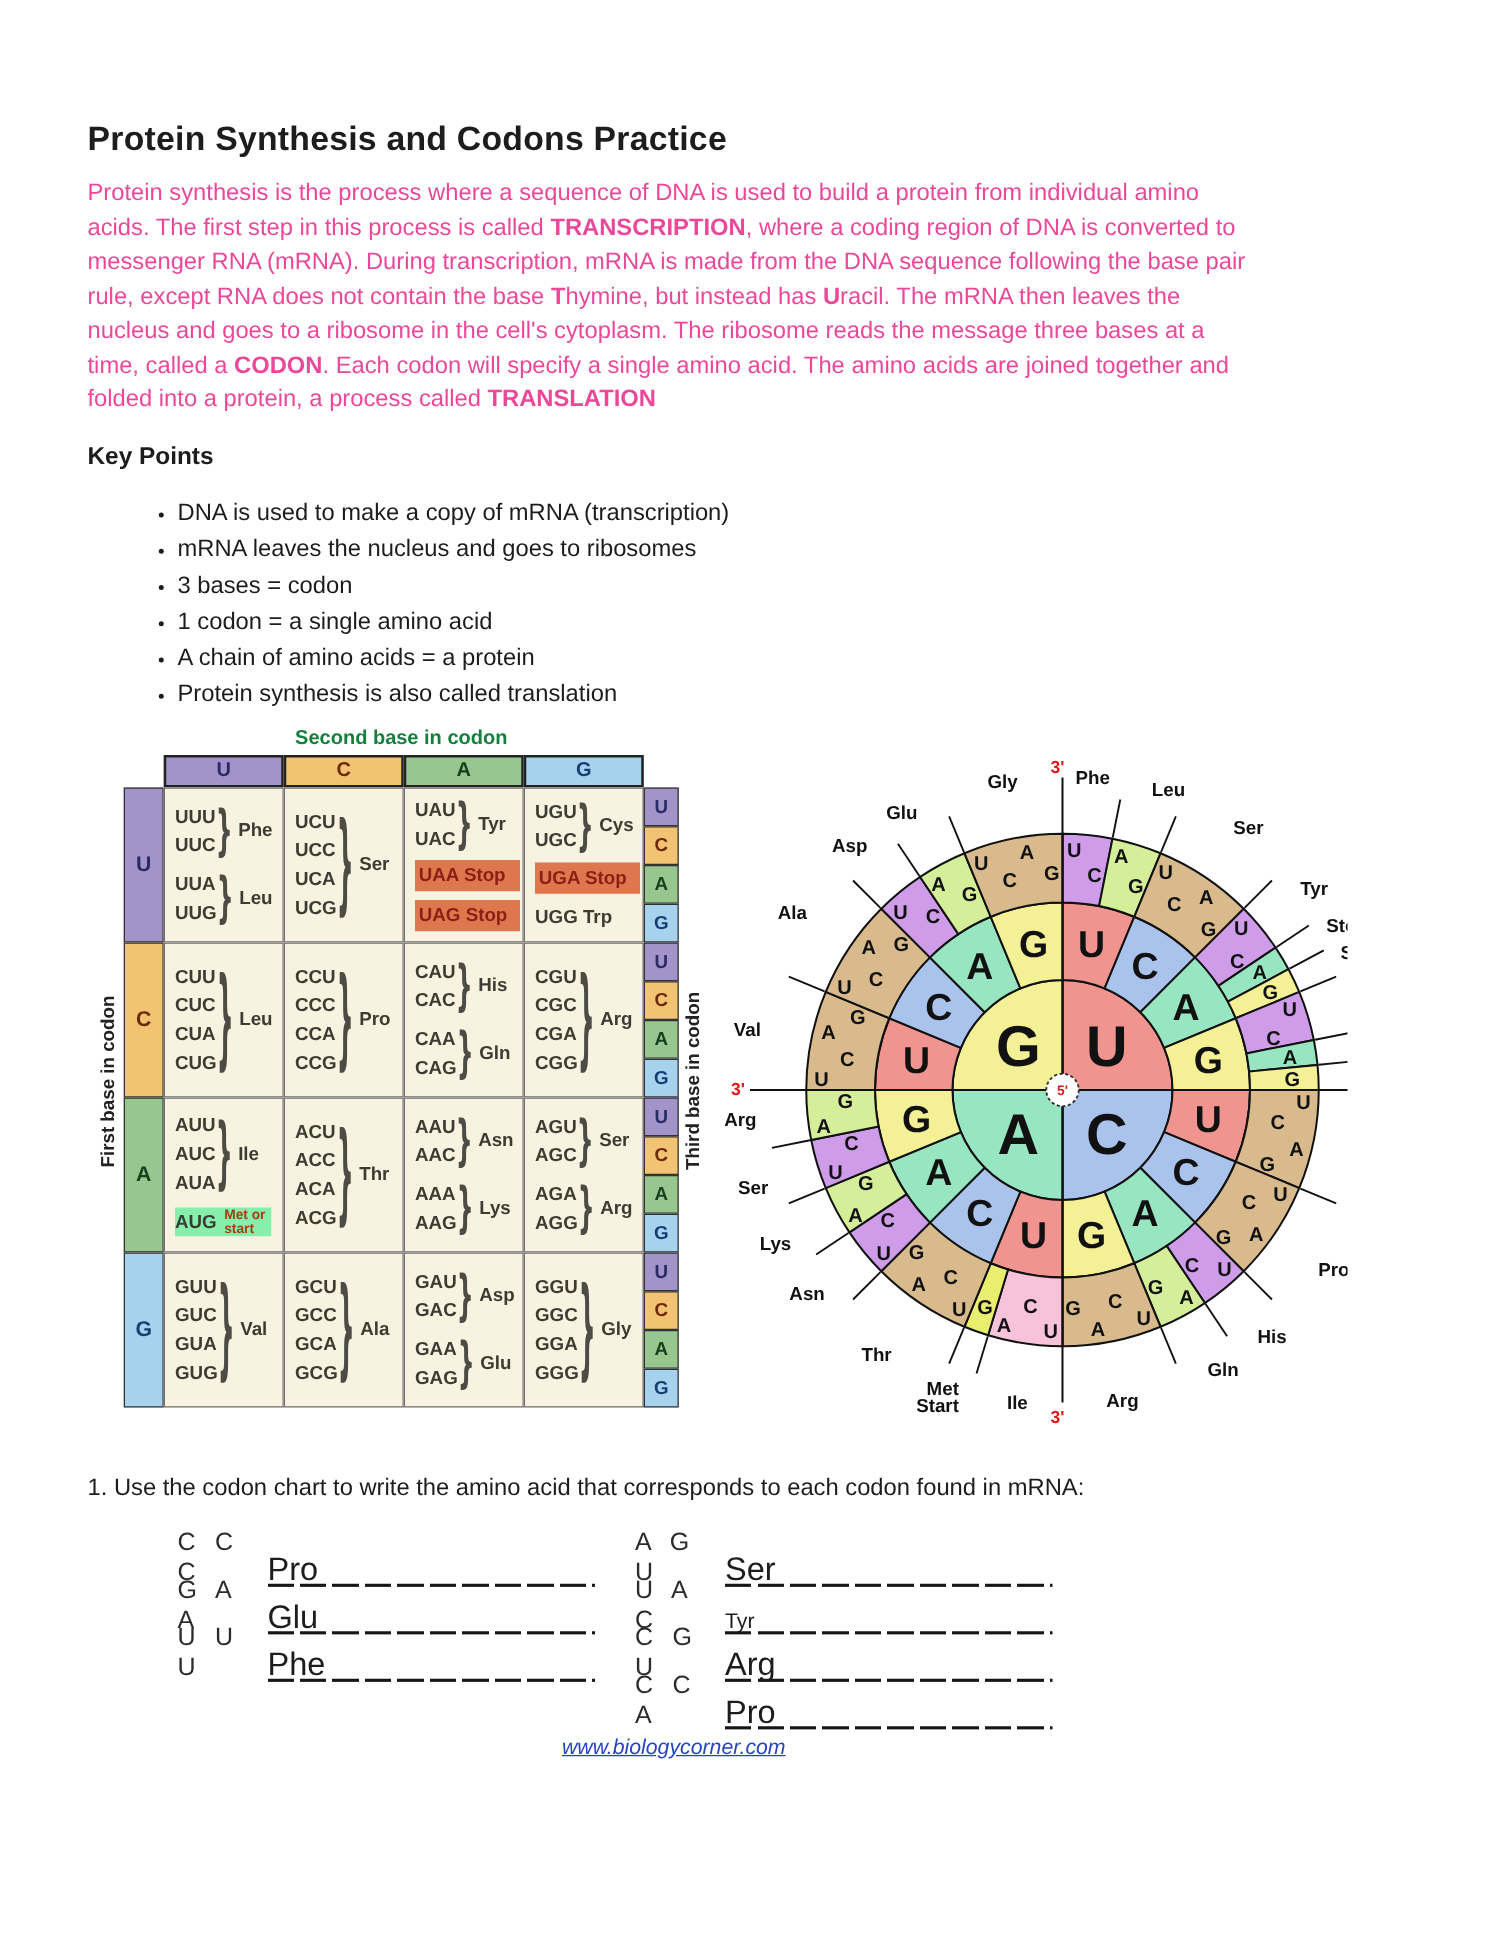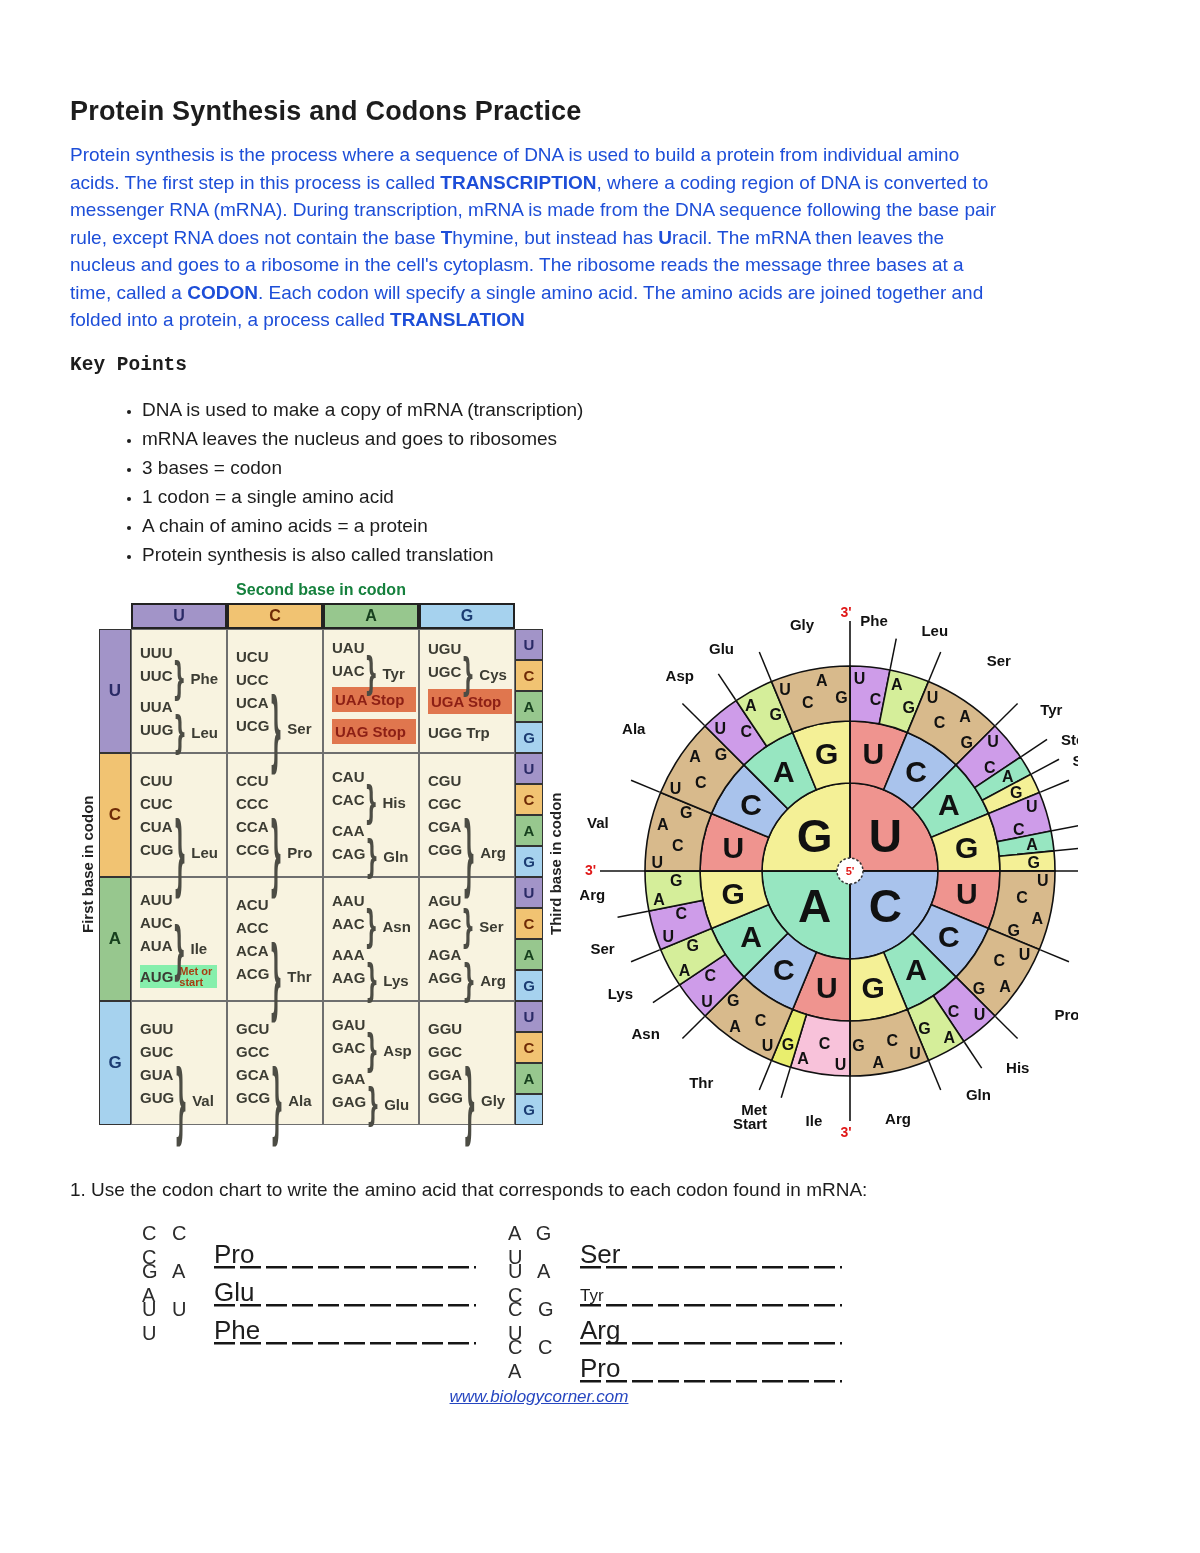--- a/index.html
+++ b/index.html
@@ -1,41 +1,41 @@
 <!DOCTYPE html>
 <html><head>
 <meta charset="utf-8">
 <style>
   html,body{margin:0;padding:0;background:#fff;}
   .page{position:relative;width:1078px;height:1553px;background:#fff;overflow:hidden;
         font-family:"Liberation Sans",sans-serif;color:#1d1d1d;}
   h1{margin:0 70px;padding-top:96px;font-size:27px;letter-spacing:.2px;}
-  .body-text{margin:14px 70px 0;font-size:19px;line-height:27.5px;color:#1d4ed8;}
-  h2{margin:20px 70px 0;font-size:19.5px;font-family:Liberation Mono, monospace;}
+  .body-text{margin:14px 70px 0;font-size:19px;line-height:27.5px;color:#ec4899;}
+  h2{margin:20px 70px 0;font-size:19.5px;}
   ul.keypoints{margin:24px 70px 0 0;padding-left:122px;}
   ul.keypoints li{font-size:19px;line-height:20px;margin-bottom:9px;list-style:disc;margin-left:20px;}
   ul.keypoints li::marker{font-size:13px;}
   .figures{position:relative;margin:16px 0 0 75px;width:1080px;height:568px;}
 
   
   .ct-wrap{position:absolute;left:0;top:0;}
   .ct-title{margin-left:24px;width:444px;text-align:center;font-weight:bold;font-size:16px;color:#15803d;padding-bottom:4px;}
   .ct-flex{display:flex;align-items:stretch;}
   .ct-rot{width:24px;display:flex;align-items:center;justify-content:center;
           writing-mode:vertical-rl;transform:rotate(180deg);
           font-weight:bold;font-size:15px;color:#222;}
   .ct-grid{display:grid;grid-template-columns:32px repeat(4,96px) 28px;
            grid-template-rows:26px repeat(4,124px);}
   .corner{background:transparent;}
   .hdr{display:flex;align-items:center;justify-content:center;font-weight:bold;font-size:16px;border:2px solid #222;}
   .fb{display:flex;align-items:center;justify-content:center;font-weight:bold;font-size:17px;border:1px solid #333;}
   .cell{display:flex;flex-direction:column;justify-content:space-evenly;
         padding:3px 2px 3px 8px;background:#f8f3e0;border:1px solid #6f6f6f;
         font-weight:bold;font-size:15px;color:#3c3c33;}
-  .grp{display:flex;align-items:flex-end;}
+  .grp{display:flex;align-items:center;}
   .codons div{line-height:23px;}
   .brace{width:13px;text-align:center;color:#4c4c44;line-height:18px;font-family:"DejaVu Sans",sans-serif;}
   .b2{font-size:19px;transform:scaleY(2.3);}
   .b3{font-size:19px;transform:scaleY(3.3);}
   .b4{font-size:19px;transform:scaleY(4.6);}
   .aa{margin-left:5px;}
   .line{line-height:23px;margin:1px 0;}
   .stop{background:#e0764e;color:#8c1f15;padding:1px 3px;margin:2px 0;}
   .start{background:#86efac;display:flex;align-items:center;width:92%;}
   .suffix{color:#a83d12;font-size:11px;line-height:11px;width:46px;margin-left:6px;display:inline-block;}

